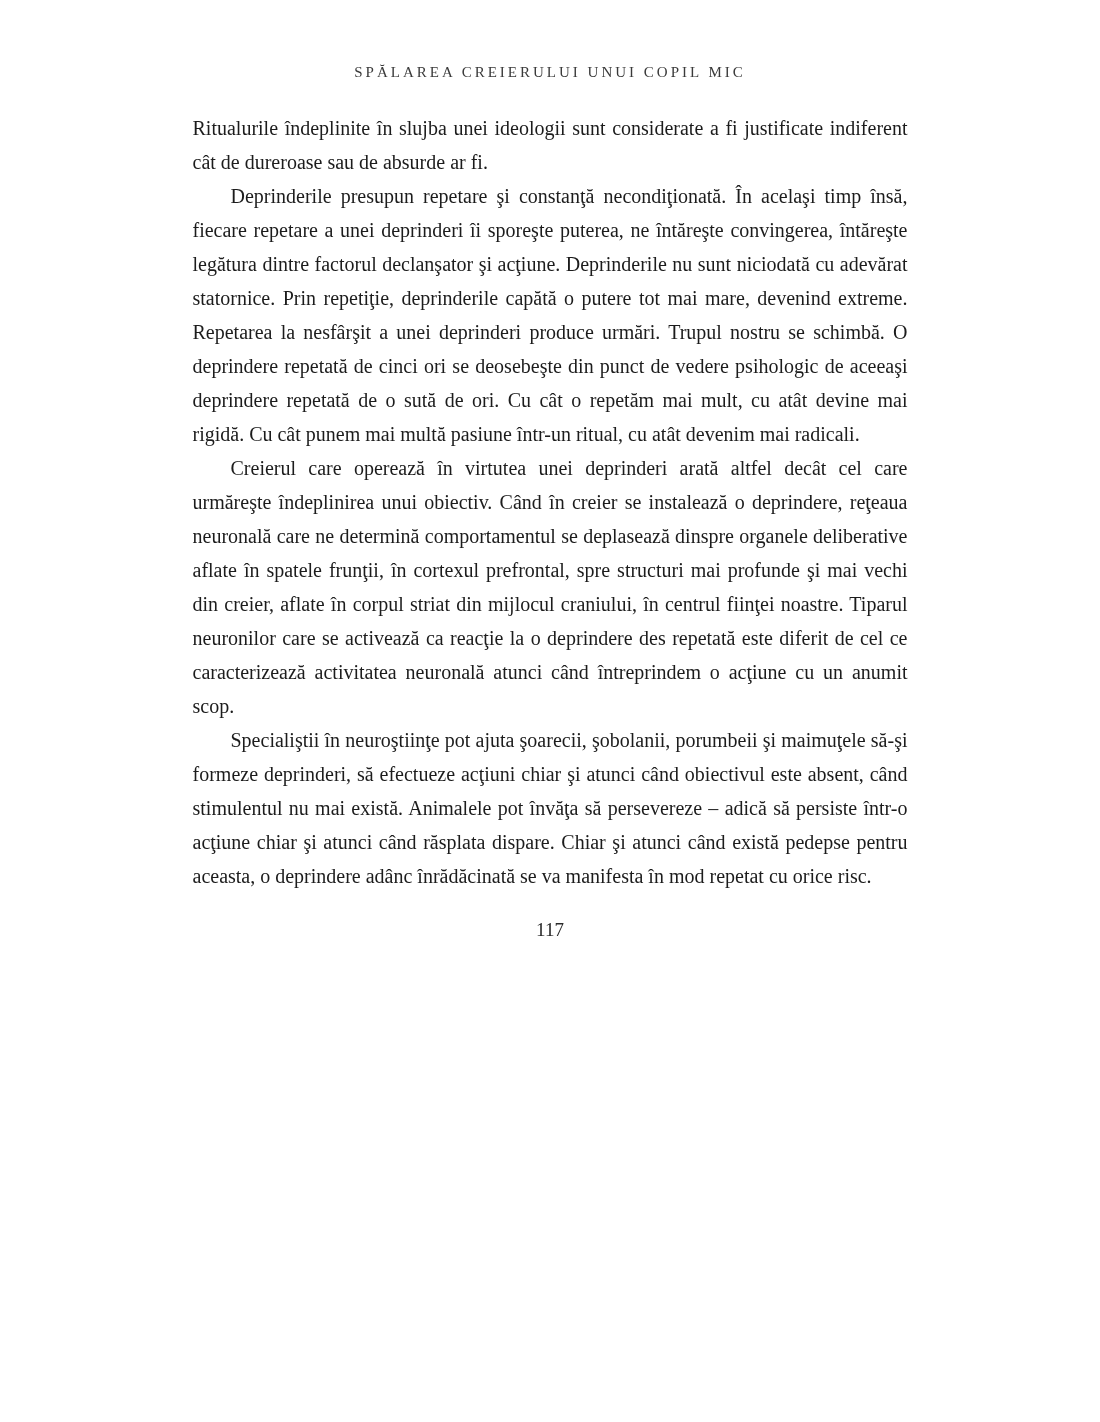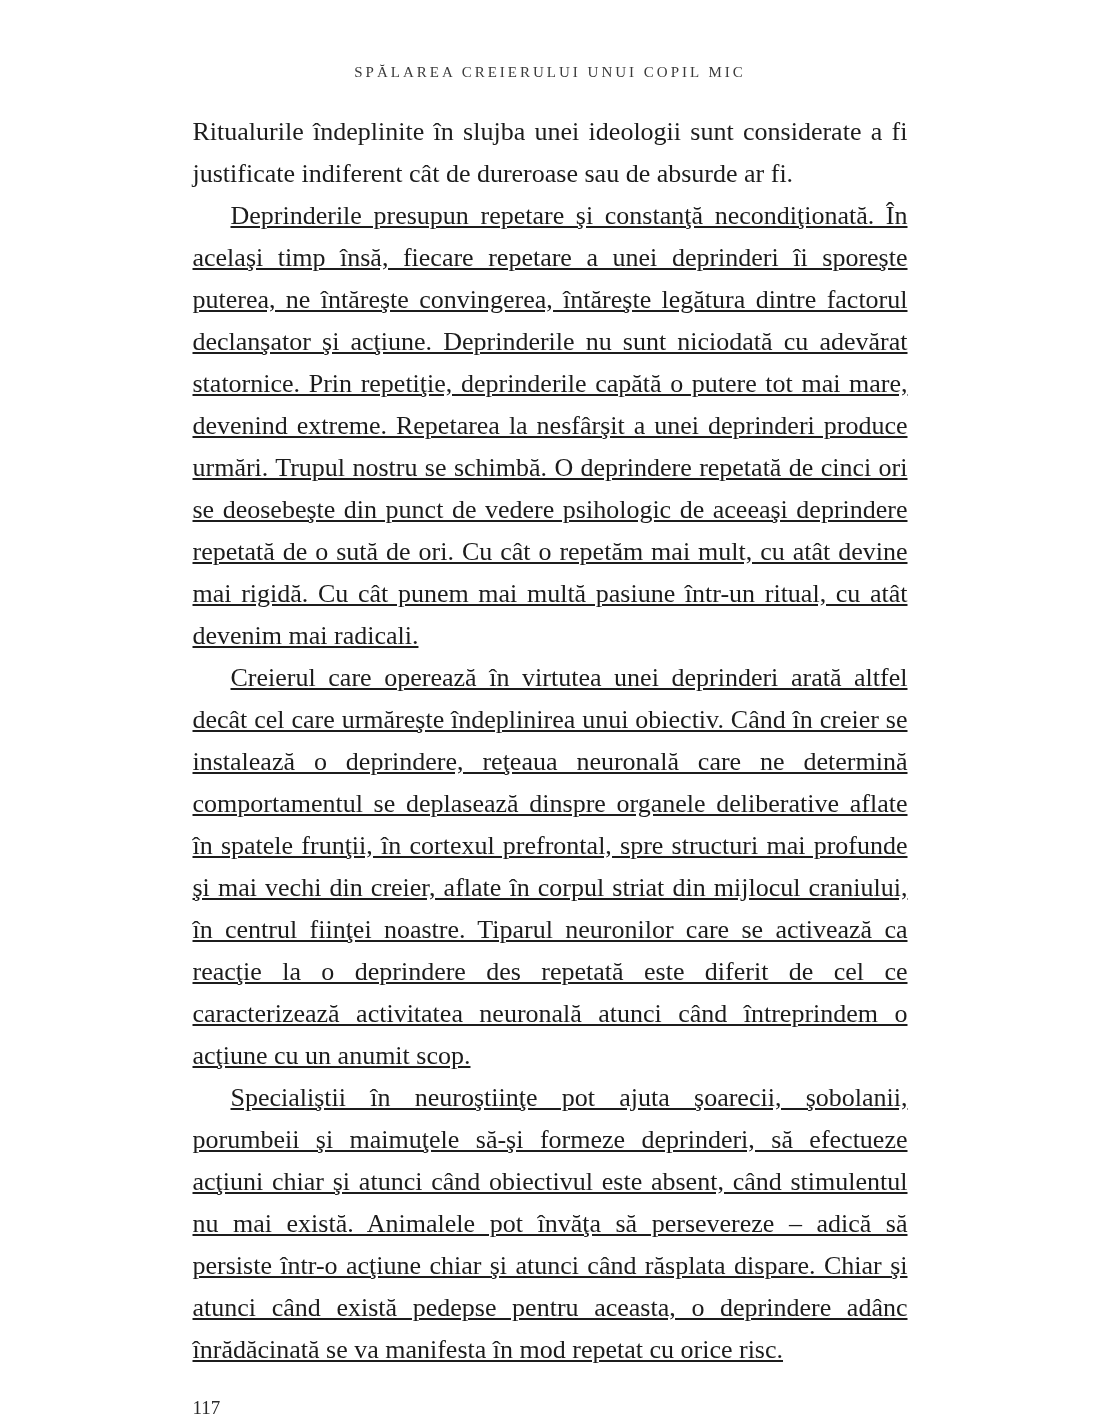--- a/index.html
+++ b/index.html
@@ -23,33 +23,33 @@
   }
   .running-head {
     text-align: center;
     font-size: 15px;
     letter-spacing: 3px;
     color: #3a3a3a;
     margin: 0 0 30px 0;
     font-weight: normal;
   }
   .body-text {
-    font-size: 26px;
-    line-height: 42px;
+    font-size: 20px;
+    line-height: 34px;
     text-align: justify;
   }
   .body-text p.para {
     margin: 0;
     text-indent: 0;
   }
   .body-text p.para.indent {
     text-indent: 38px;
-    text-decoration: underline;
   }
   .page-number {
+    text-align: center;
     font-size: 19px;
     color: #2a2a2a;
     margin-top: 26px;
   }
 </style>
 </head>
 <body>
 
 <div class="page">
   <div class="running-head">SPĂLAREA CREIERULUI UNUI COPIL MIC</div>

